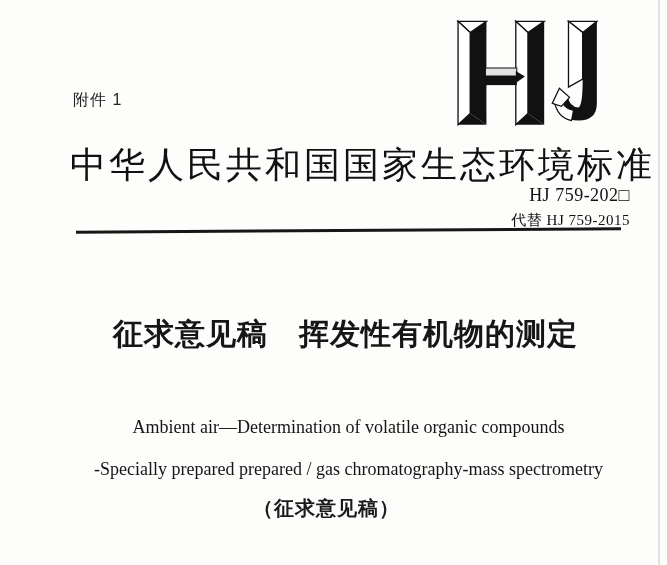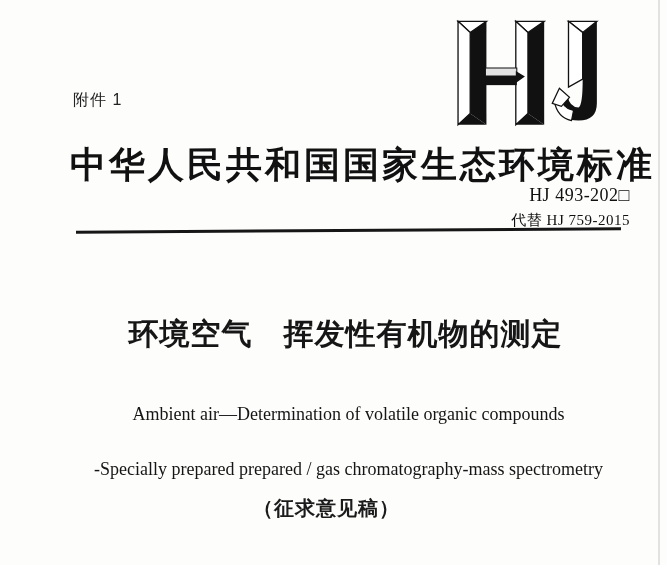--- a/index.html
+++ b/index.html
@@ -32,21 +32,21 @@
   }
   .logo svg { width: 100%; height: 100%; display: block; }
   .visually-hidden {
     position: absolute; width: 1px; height: 1px;
     overflow: hidden; clip: rect(0 0 0 0); white-space: nowrap;
   }
   .header-title {
     position: absolute;
     left: 70px; top: 141px; width: 566px;
     font-family: "Liberation Serif", "DejaVu Serif", serif;
-    font-weight: 700;
+    font-weight: 400;
     font-size: 36px;
     letter-spacing: 3px;
     white-space: nowrap;
     color: #111;
   }
   .std-block {
     position: absolute;
     left: 380px; top: 185px; width: 250px;
     text-align: right;
     font-family: "Liberation Serif", "DejaVu Serif", serif;
@@ -65,21 +65,21 @@
     left: 30px; top: 313px; right: 6px;
     text-align: center;
     font-weight: 700;
     font-size: 30px;
     line-height: 42px;
     letter-spacing: 1px;
     color: #161616;
   }
   .title-en-1 {
     position: absolute;
-    left: 30px; top: 404px; right: 0;
+    left: 30px; top: 417px; right: 0;
     text-align: center;
     font-family: "Liberation Serif", "DejaVu Serif", serif;
     font-size: 18px;
     color: #151515;
   }
   .title-en-2 {
     position: absolute;
     left: 30px; top: 459px; right: 0;
     text-align: center;
     font-family: "Liberation Serif", "DejaVu Serif", serif;
@@ -128,28 +128,28 @@
       <polygon points="112,3 140,3 126,14" fill="#ffffff" stroke="#111" stroke-width="1.3"></polygon>
       <polygon points="112,3 126,14 126,60 112,68" fill="#ffffff" stroke="#111" stroke-width="1.3"></polygon>
       <path d="M98,82 Q101,98 115,101 L117,91 Q106,89 104,77 Z" fill="#ffffff" stroke="#111" stroke-width="1.2"></path>
       <polygon points="96,84 103,69 113,78 105,87" fill="#ffffff" stroke="#111" stroke-width="1.2"></polygon>
     </svg>
   </div>
 
   <div class="header-title">中华人民共和国国家生态环境标准</div>
 
   <div class="std-block">
-    <div class="std-number">HJ 493-202□</div>
+    <div class="std-number">HJ 759-202□</div>
     <div class="std-replaces">代替 HJ  759-2015</div>
   </div>
 
   <div class="header-rule"></div>
 
   <div class="title-block">
-    <div>环境空气　挥发性有机物的测定</div>
+    <div>征求意见稿　挥发性有机物的测定</div>
   </div>
 
   <div class="title-en-1">Ambient air—Determination of volatile organic compounds</div>
 
   <div class="title-en-2">-Specially prepared prepared / gas chromatography-mass spectrometry</div>
 
   <div class="draft-label">（征求意见稿）</div>
 
 </div>
 

